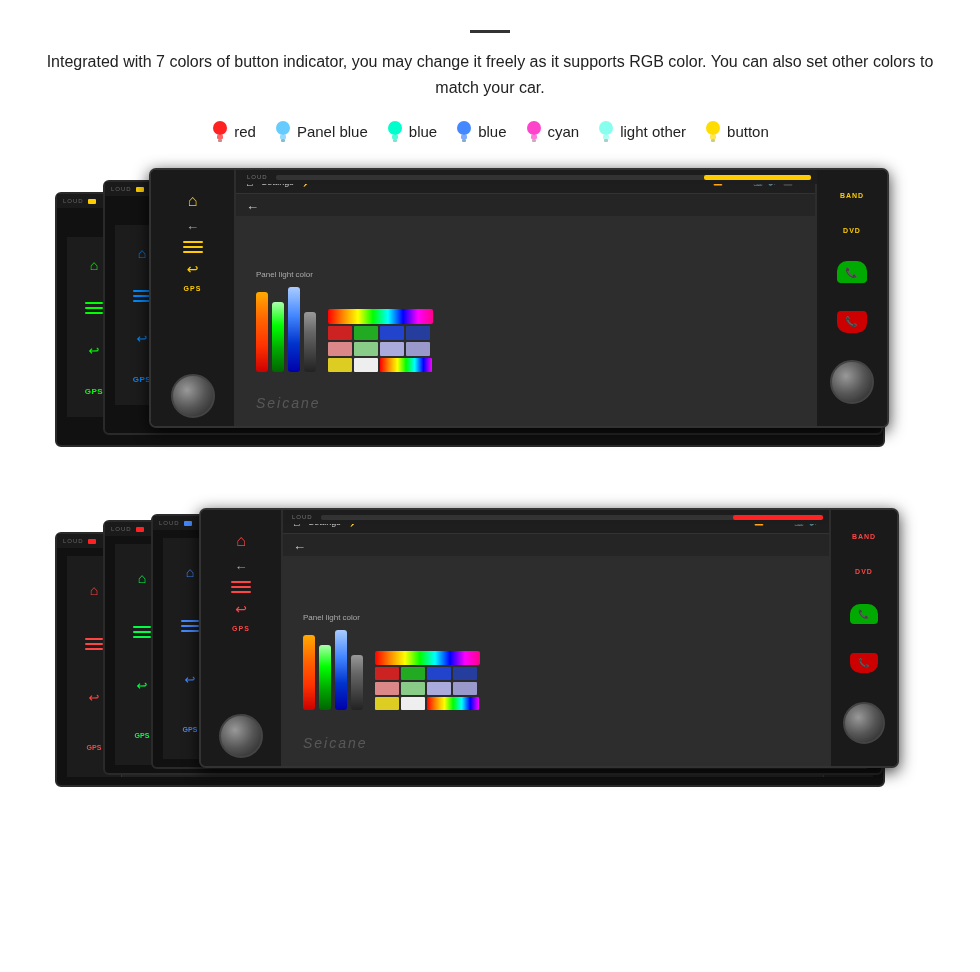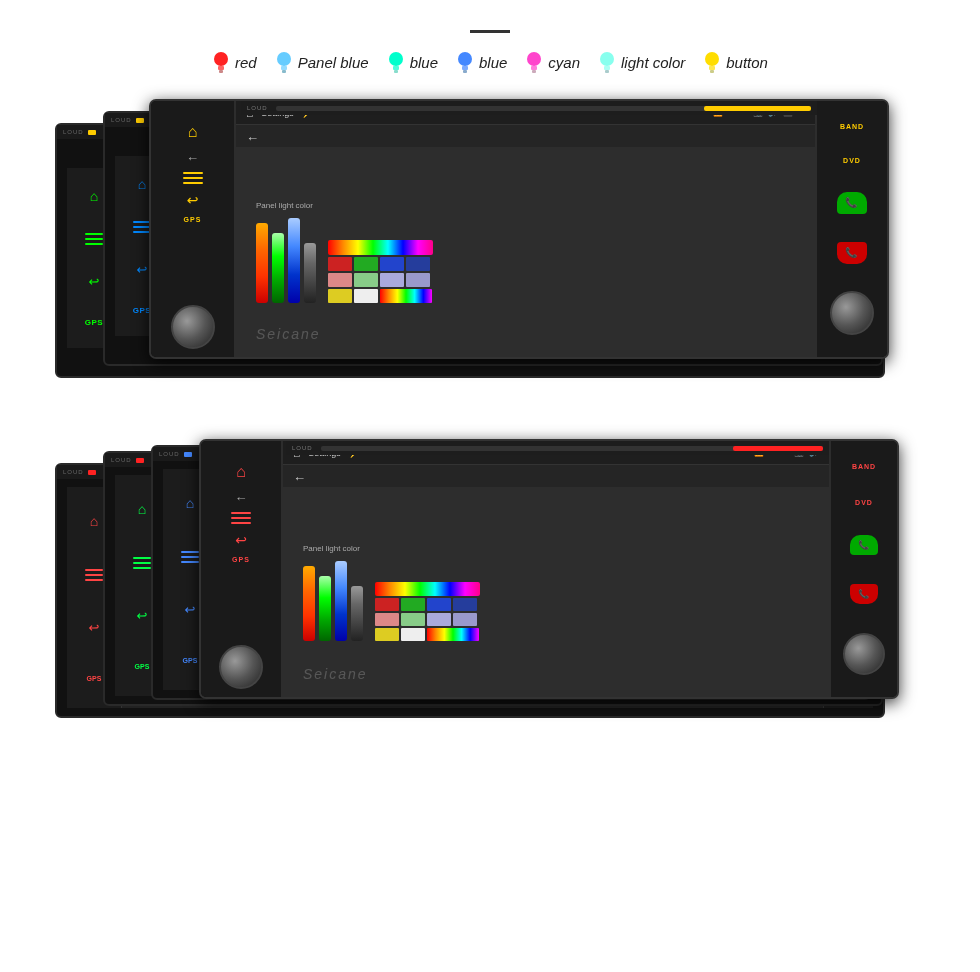--- a/index.html
+++ b/index.html
@@ -43,21 +43,20 @@
       margin-bottom: 18px;
     }
 
     .colors-row {
       display: flex;
       align-items: center;
       justify-content: center;
       gap: 18px;
       margin-bottom: 24px;
       flex-wrap: wrap;
-      font-style: italic;
     }
 
     .color-item {
       display: flex;
       align-items: center;
       gap: 5px;
       font-size: 15px;
       color: #222;
     }
 
@@ -106,20 +105,21 @@
       bottom: 15px;
     }
   </style>
 </head>
 <body>
 
 <div class="page-container">
 
   <div class="title-section">
     <div class="title-divider"></div>
+    <p class="description">Integrated with 7 colors of button indicator, you may change it freely as it supports RGB color. You can also set other colors to match your car.</p>
   </div>
 
   <div class="colors-row">
 
     <div class="color-item">
       <svg width="18" height="26" viewBox="0 0 18 26">
         <ellipse cx="9" cy="10" rx="7" ry="7" fill="#ff2222"></ellipse>
         <rect x="6" y="17" width="6" height="4" rx="1" fill="#ff2222" opacity="0.7"></rect>
         <rect x="7" y="21" width="4" height="3" rx="1" fill="#cc8888"></rect>
       </svg>
@@ -161,21 +161,21 @@
       </svg>
       <span>cyan</span>
     </div>
 
     <div class="color-item">
       <svg width="18" height="26" viewBox="0 0 18 26">
         <ellipse cx="9" cy="10" rx="7" ry="7" fill="#88ffee"></ellipse>
         <rect x="6" y="17" width="6" height="4" rx="1" fill="#88ffee" opacity="0.7"></rect>
         <rect x="7" y="21" width="4" height="3" rx="1" fill="#aacccc"></rect>
       </svg>
-      <span>light color</span>
+      <span>light other</span>
     </div>
 
     <div class="color-item">
       <svg width="18" height="26" viewBox="0 0 18 26">
         <ellipse cx="9" cy="10" rx="7" ry="7" fill="#ffdd00"></ellipse>
         <rect x="6" y="17" width="6" height="4" rx="1" fill="#ffdd00" opacity="0.7"></rect>
         <rect x="7" y="21" width="4" height="3" rx="1" fill="#cccc88"></rect>
       </svg>
       <span>button</span>
     </div>

